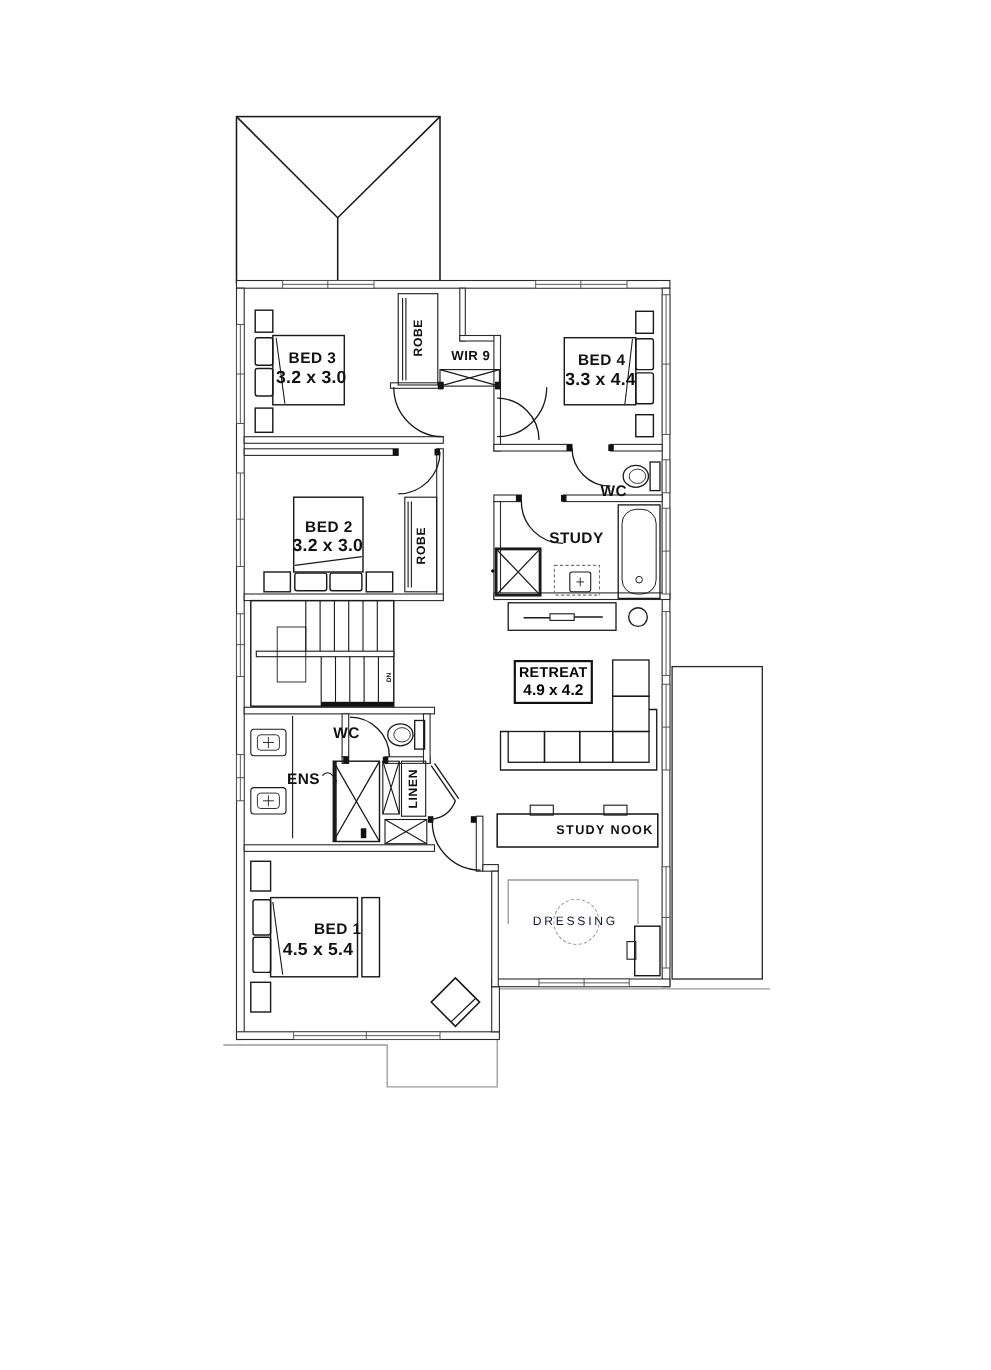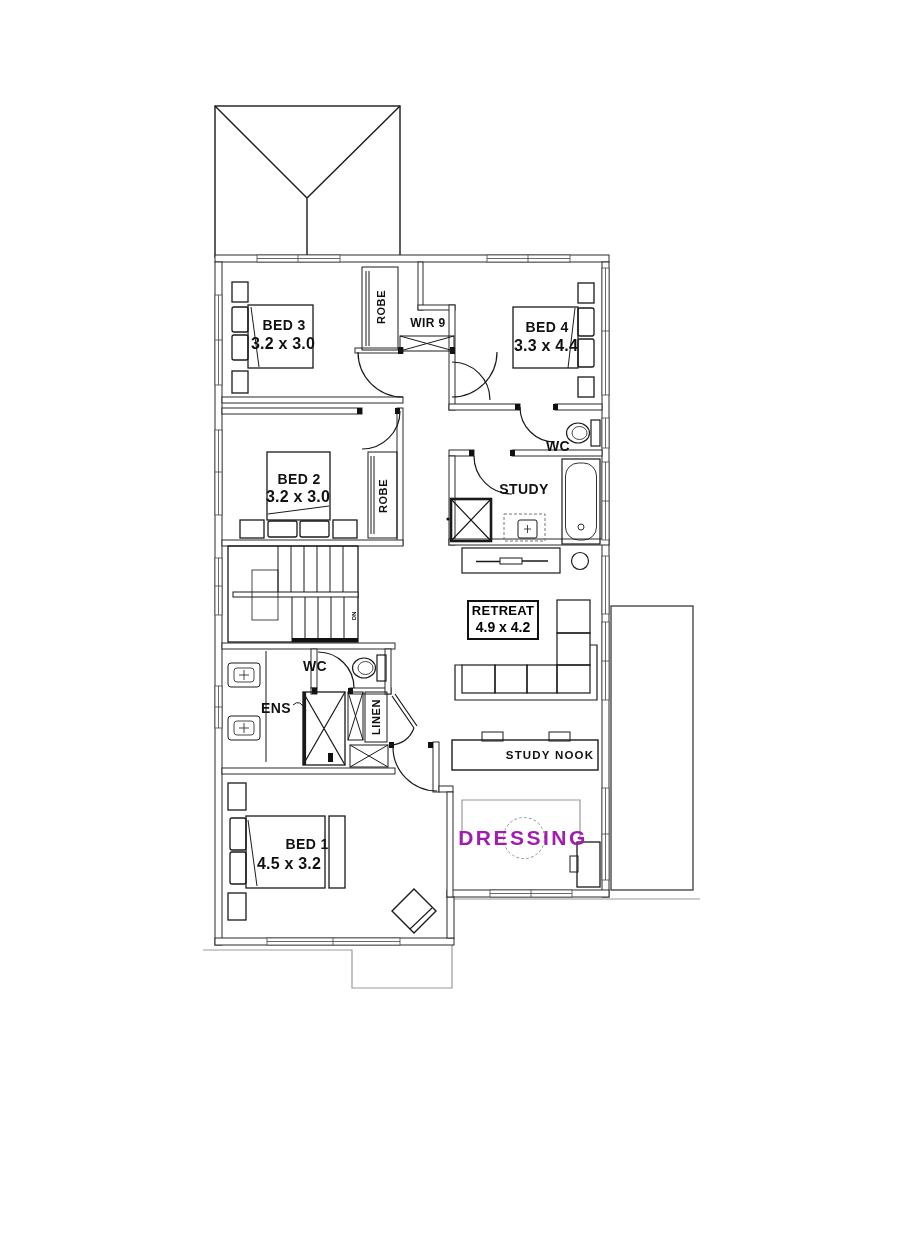--- a/index.html
+++ b/index.html
@@ -9,21 +9,21 @@
   .lbl{position:absolute;transform:translate(-50%,-50%);white-space:nowrap;color:#111;
        font-weight:bold;font-size:14px;letter-spacing:.4px;}
   .dims{font-size:16px;letter-spacing:.2px;}
   .vert{transform:translate(-50%,-50%) rotate(-90deg);font-weight:600;font-size:11px;letter-spacing:.6px;}
   .small{font-size:12px;}
   .retreat-box{position:absolute;left:467px;top:600px;width:68px;height:36px;border:2px solid #111;
        background:#fff;display:flex;flex-direction:column;align-items:center;justify-content:center;line-height:1.25;}
   .retreat-box .nm{font-weight:bold;font-size:13px;letter-spacing:.3px;}
   .retreat-box .dm{font-weight:bold;font-size:14px;}
   .study{font-size:11.5px;letter-spacing:1.2px;}
-  .dressing{font-size:21px;font-weight:700;letter-spacing:2.5px;color:#a21caf;}
+  .dressing{font-size:11px;font-weight:400;letter-spacing:2.5px;color:#0f172a;}
   .dress-circle{position:absolute;left:503px;top:817px;width:40px;height:40px;border:1.2px dashed #999;
        border-radius:50%;}
   .dn{font-size:6px;font-weight:bold;transform:translate(-50%,-50%) rotate(-90deg);letter-spacing:0;}
 </style>
 </head>
 <body>
 
 <div id="plan">
 
 <svg width="901" height="1245" viewBox="0 0 901 1245">
@@ -323,21 +323,21 @@
 <div class="lbl" style="left:284px;top:325px;">BED 3</div>
 <div class="lbl dims" style="left:283px;top:344px;">3.2 x 3.0</div>
 
 <div class="lbl" style="left:547px;top:327px;">BED 4</div>
 <div class="lbl dims" style="left:546px;top:346px;">3.3 x 4.4</div>
 
 <div class="lbl" style="left:299px;top:479px;">BED 2</div>
 <div class="lbl dims" style="left:298px;top:497px;">3.2 x 3.0</div>
 
 <div class="lbl" style="left:289px;top:844px;margin-left:18px;">BED 1</div>
-<div class="lbl dims" style="left:289px;top:864px;">4.5 x 3.2</div>
+<div class="lbl dims" style="left:289px;top:864px;">4.5 x 5.4</div>
 
 <div class="lbl small" style="left:428px;top:323px;font-weight:600;">WIR 9</div>
 <div class="lbl" style="left:558px;top:446px;">WC</div>
 <div class="lbl" style="left:524px;top:489px;">STUDY</div>
 <div class="lbl" style="left:315px;top:666px;">WC</div>
 <div class="lbl" style="left:276px;top:708px;text-align:right;">ENS</div>
 
 <div class="lbl vert" style="left:381px;top:307px;">ROBE</div>
 <div class="lbl vert" style="left:383px;top:496px;">ROBE</div>
 <div class="lbl vert" style="left:376px;top:717px;">LINEN</div>

